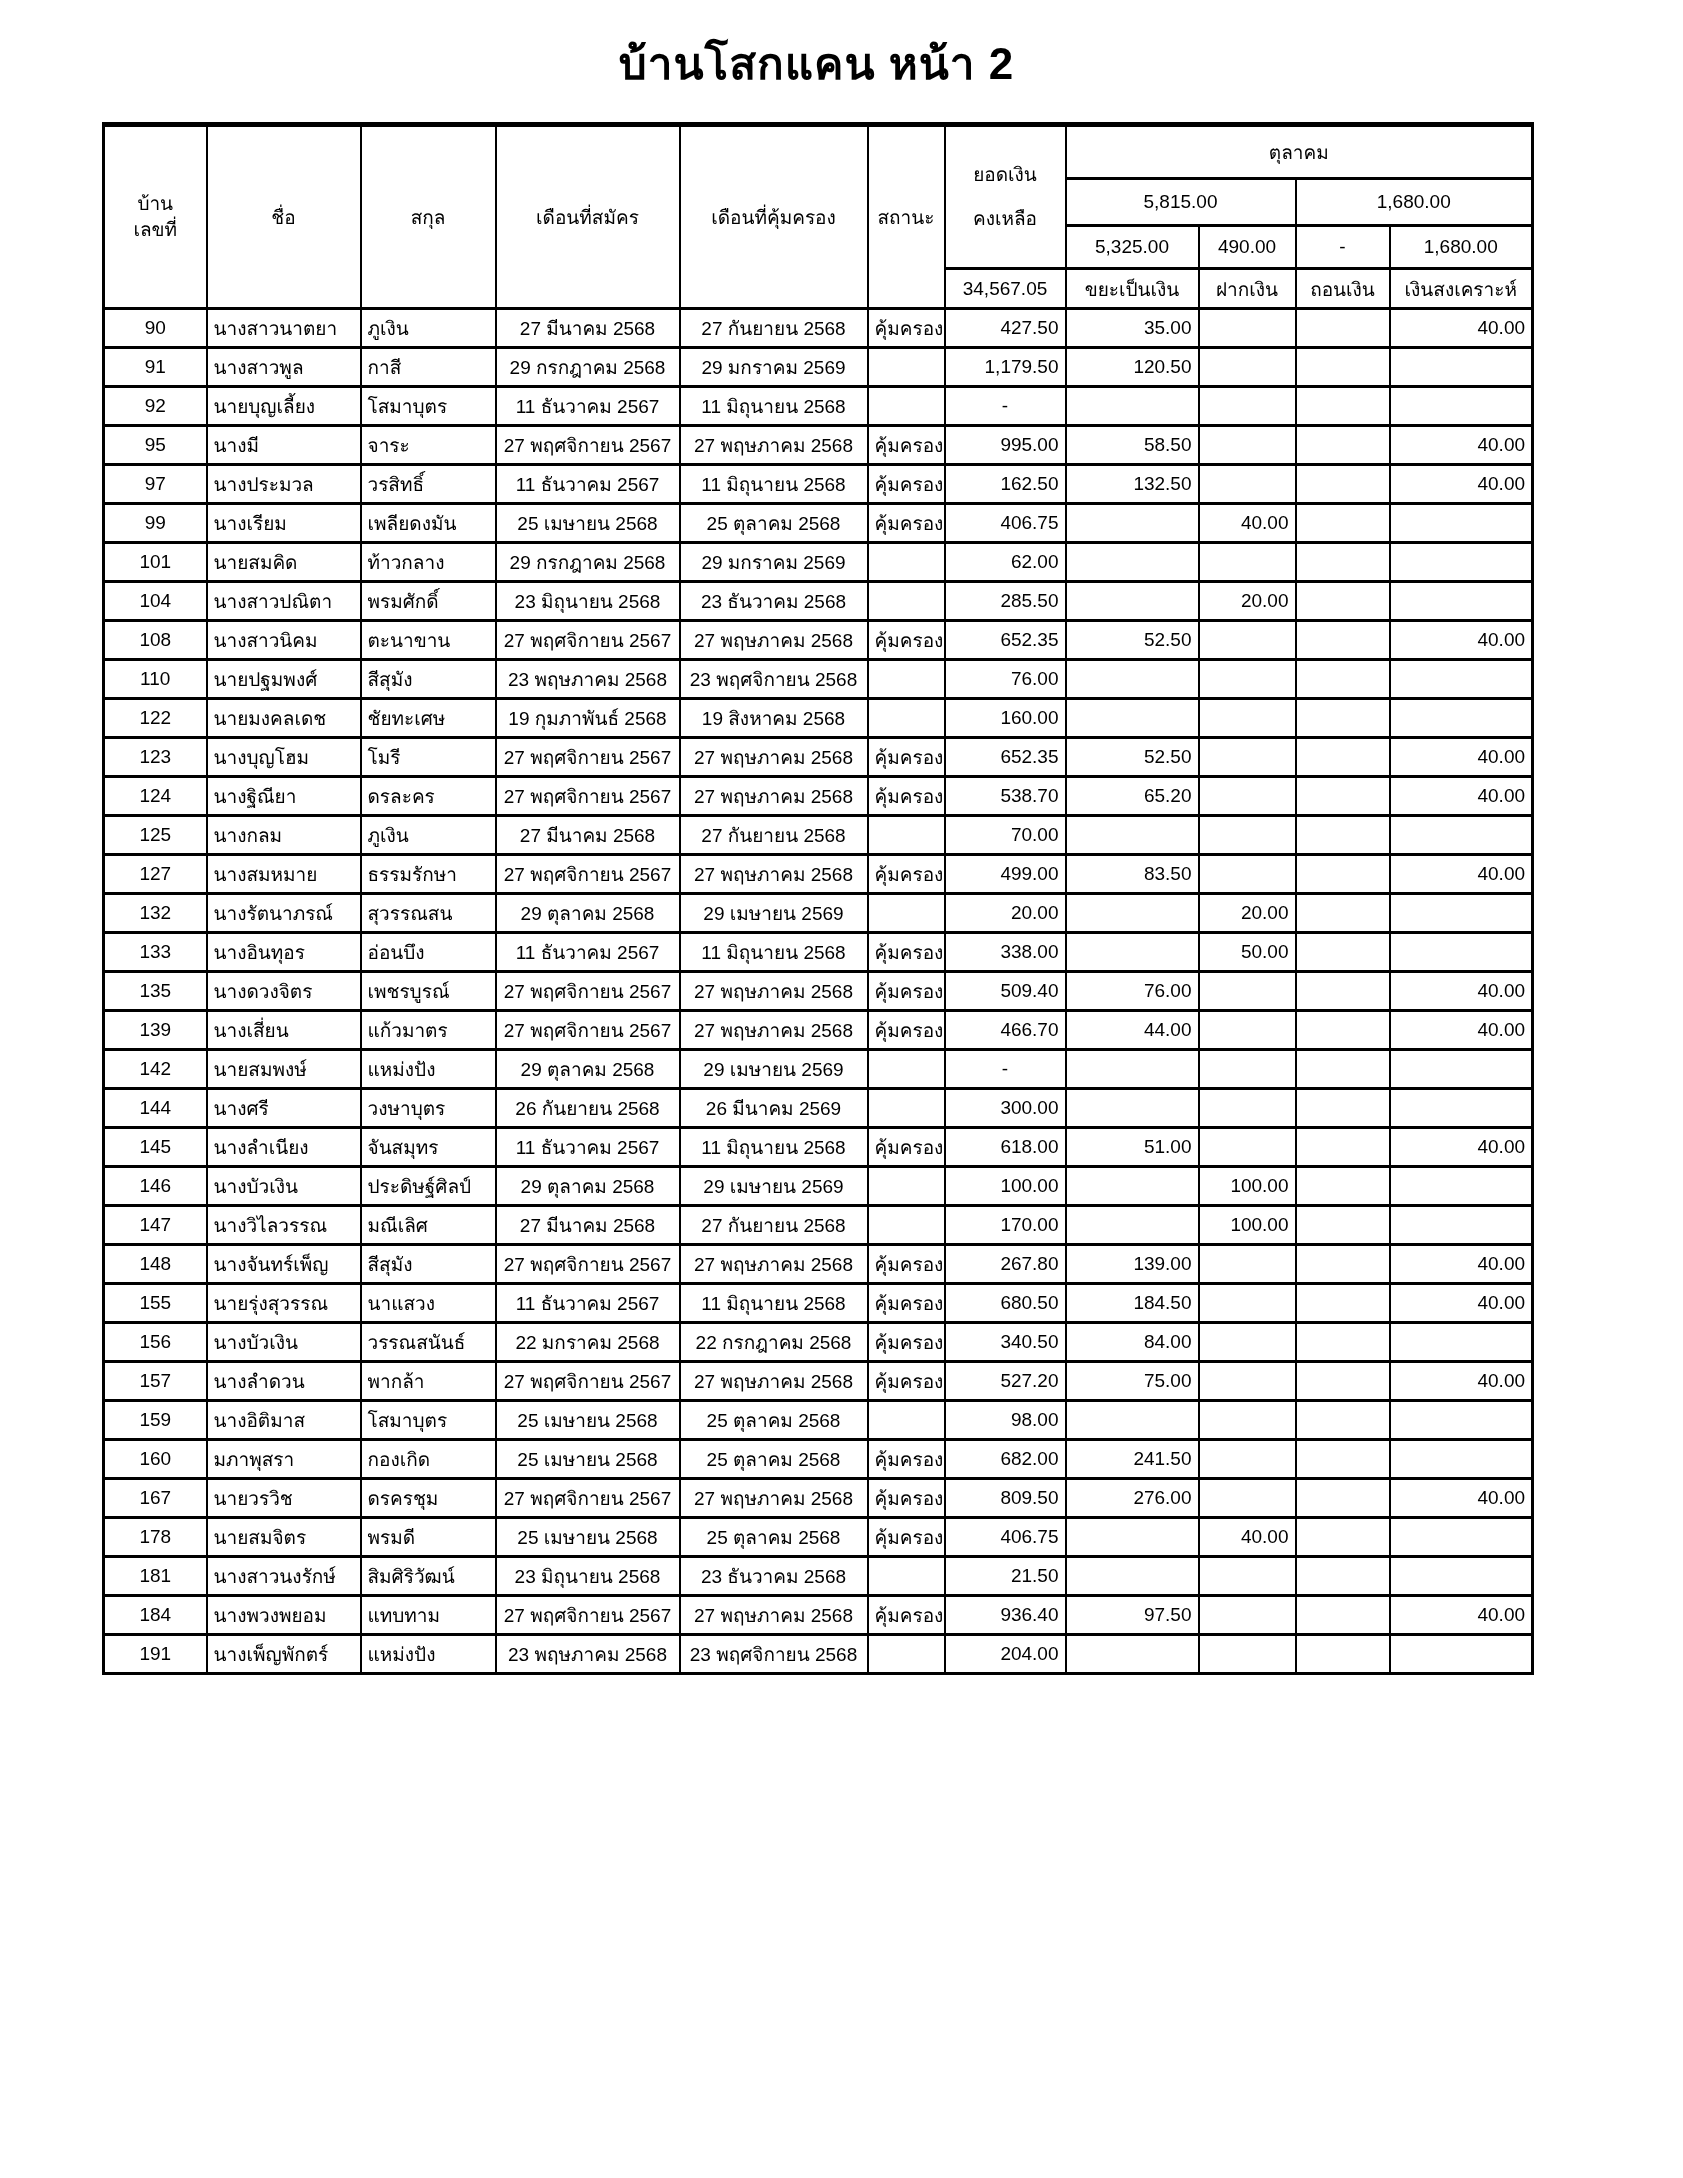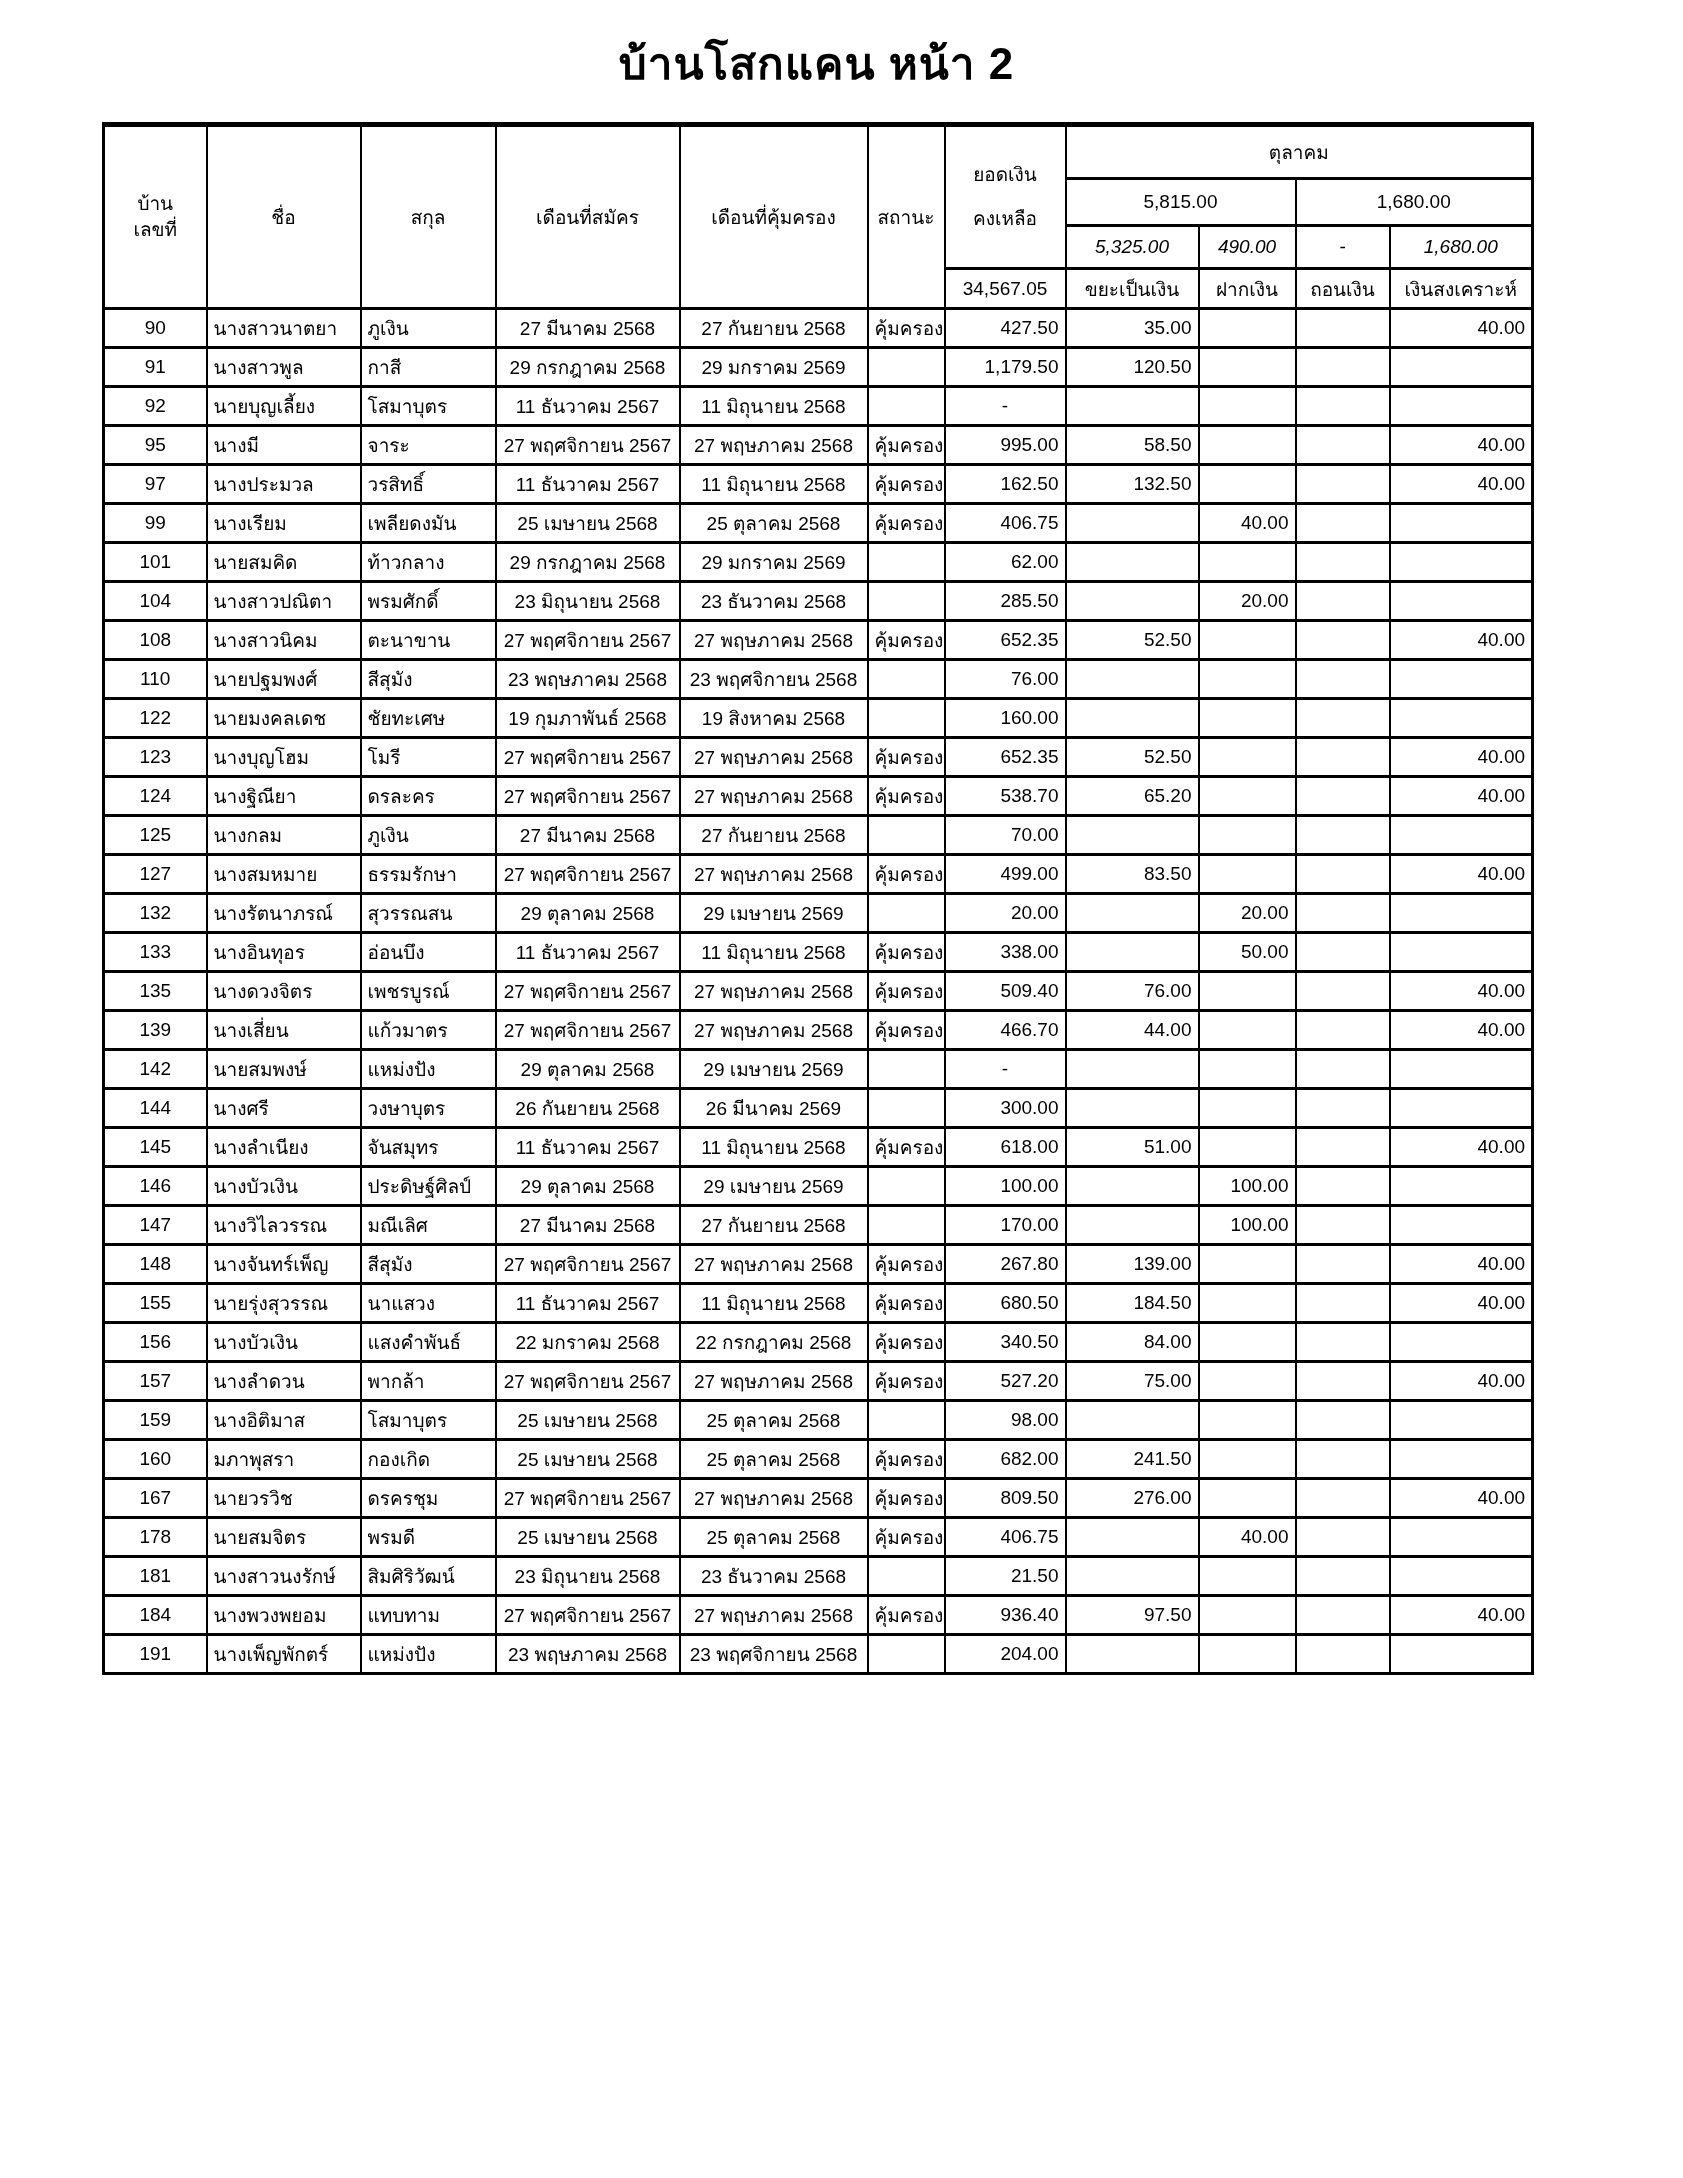--- a/index.html
+++ b/index.html
@@ -18,21 +18,21 @@
     border:3px solid #000; border-top-width:5px;
   }
   .sheet th, .sheet td {
     border:2px solid #000; border-top-width:3px; border-bottom-width:3px;
     font-size:19px; font-weight:normal; padding:0 6px;
     white-space:nowrap; overflow:hidden; vertical-align:middle;
   }
   .sheet thead th { text-align:center; }
   .r-month   { height:50px; font-size:21px; }
   .r-gtotal  { height:44px; }
-  .r-ctotal  { height:40px;font-style:italic; }
+  .r-ctotal  { height:40px; }
   .r-subhdr  { height:37px; }
   .sheet tbody td { height:36px; }
   .c-left   { text-align:left; }
   .c-center { text-align:center; }
   .c-right  { text-align:right; }
   .c-dash   { text-align:center !important; }
   .num-big  { font-size:21px; text-align:right; padding-right:16px;border-radius:19px; }
   .num-tot  { font-size:19px; text-align:right; padding-right:10px; }
   .two-line div { line-height:26px; }
   .balance-head div { line-height:24px; padding:10px 0; }
@@ -426,21 +426,21 @@
         <td class="c-center">คุ้มครอง</td>
         <td class="c-right">680.50</td>
         <td class="c-right">184.50</td>
         <td class="c-right"></td>
         <td class="c-right"></td>
         <td class="c-right">40.00</td>
       </tr>
       <tr>
         <td class="c-center">156</td>
         <td class="c-left">นางบัวเงิน</td>
-        <td class="c-left">แสงคำพันธ์</td>
+        <td class="c-left">วรรณสนันธ์</td>
         <td class="c-center">22 มกราคม 2568</td>
         <td class="c-center">22 กรกฎาคม 2568</td>
         <td class="c-center">คุ้มครอง</td>
         <td class="c-right">340.50</td>
         <td class="c-right">84.00</td>
         <td class="c-right"></td>
         <td class="c-right"></td>
         <td class="c-right"></td>
       </tr>
       <tr>

